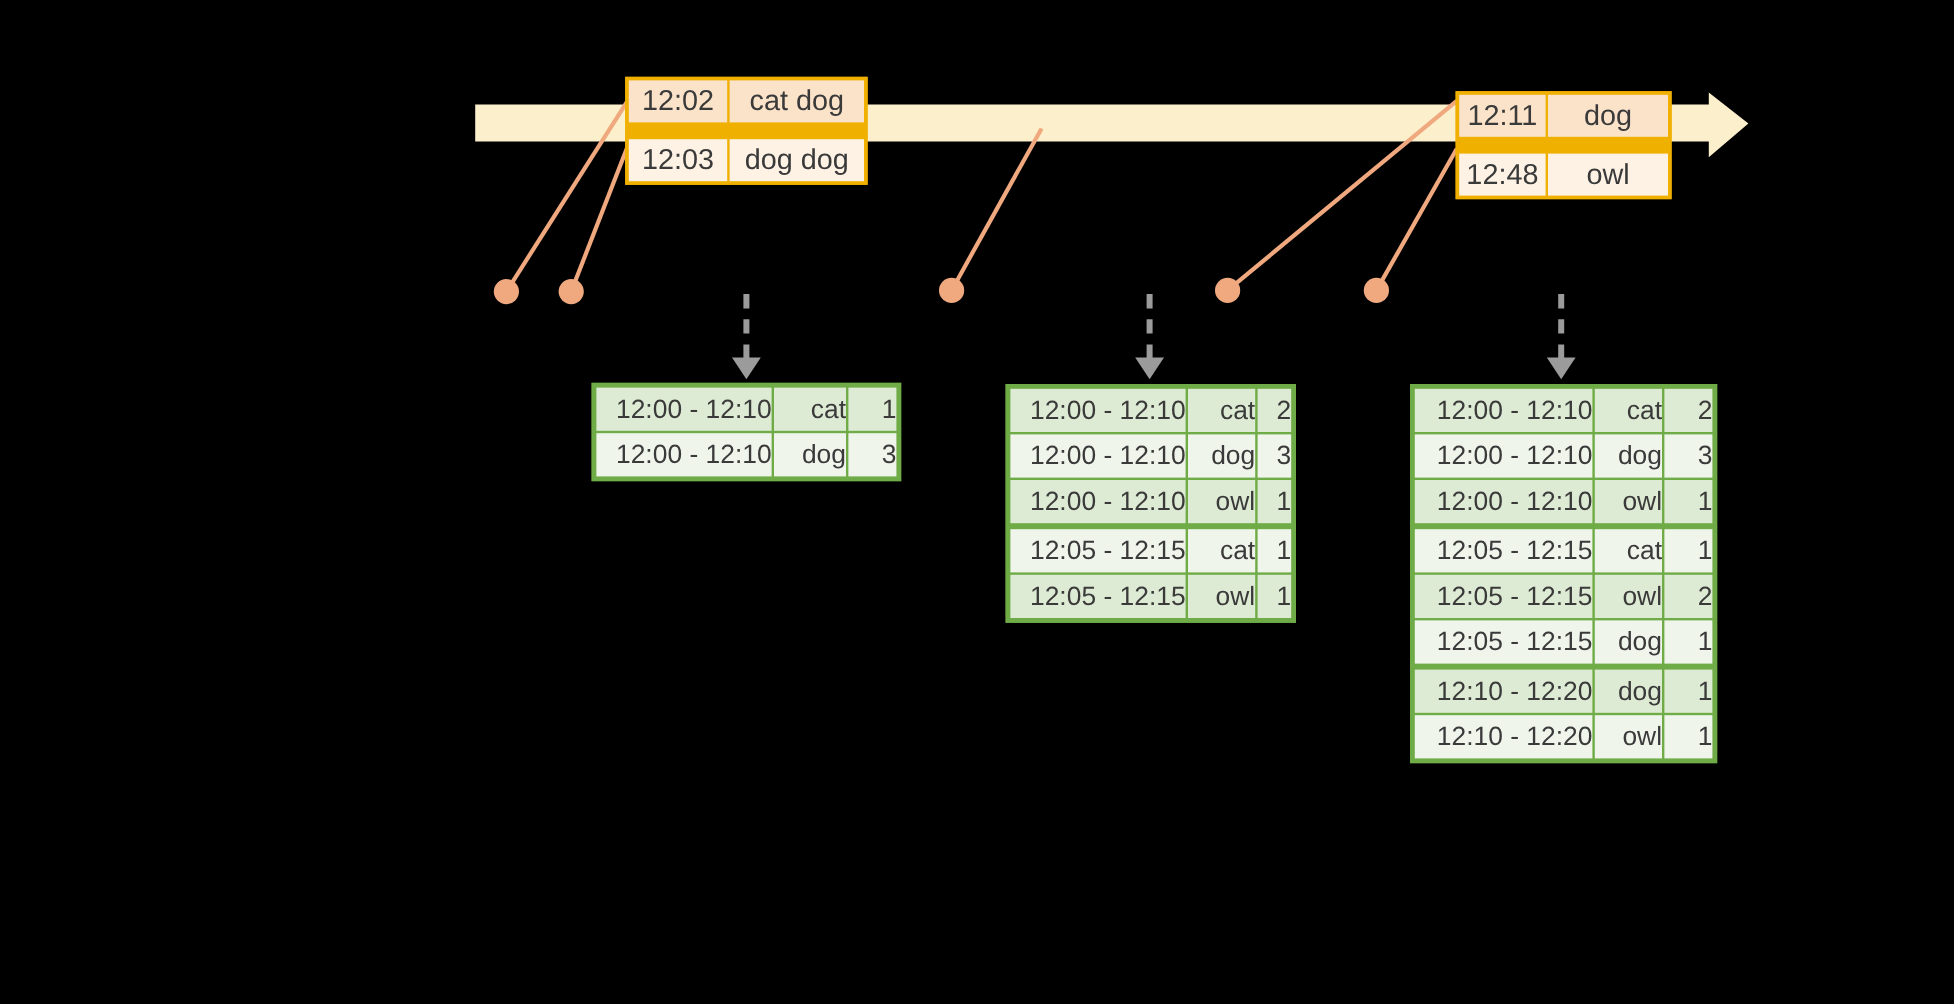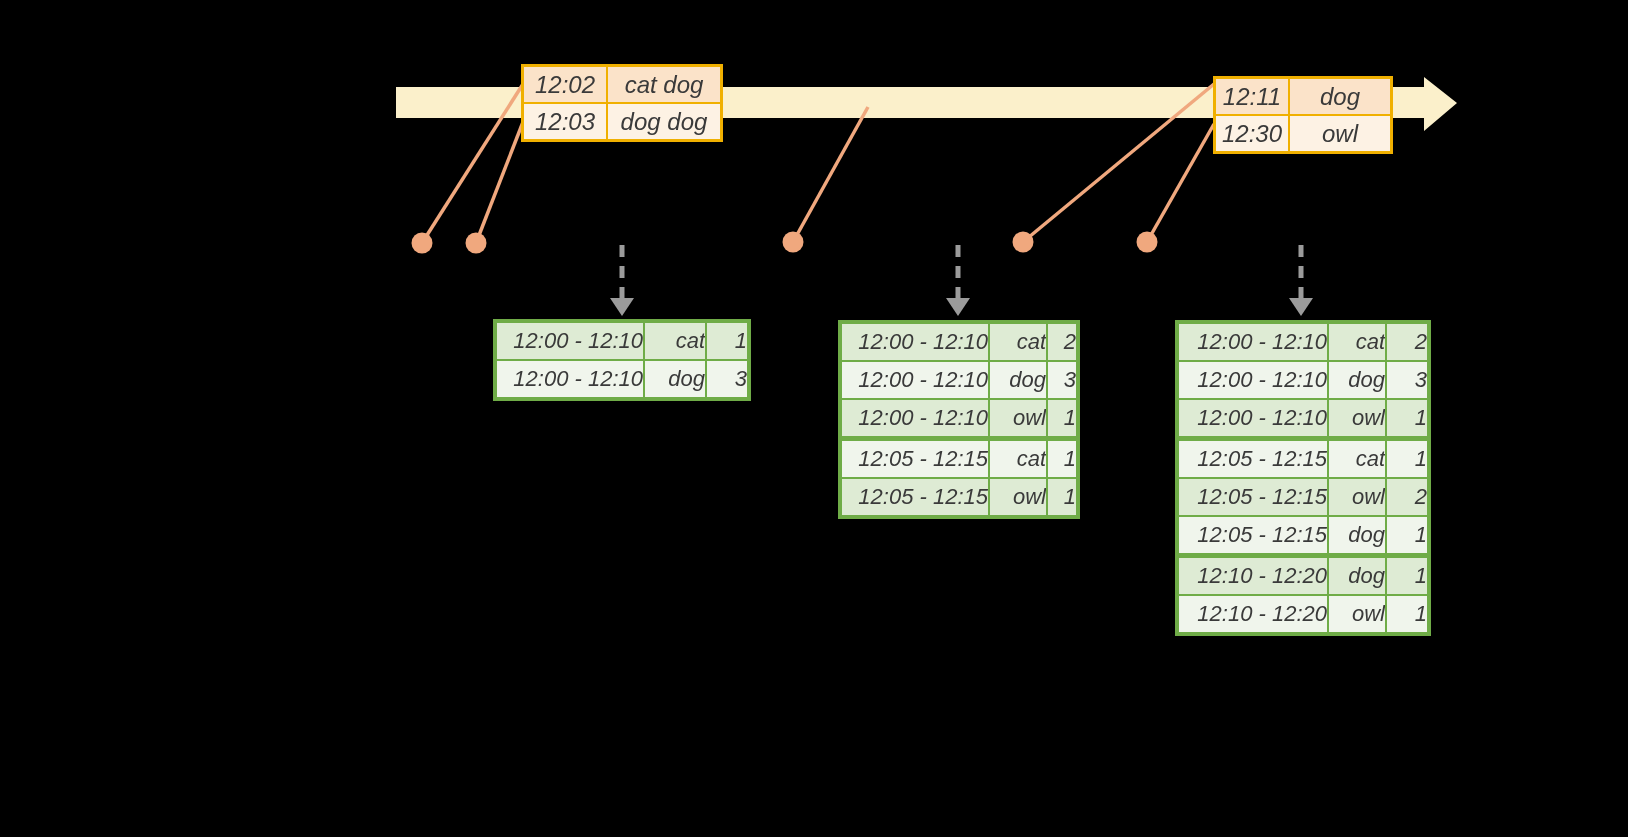--- a/index.html
+++ b/index.html
@@ -5,40 +5,39 @@
   html,body{margin:0;padding:0;}
   body{
     background:#000;
     font-family:"Liberation Sans","DejaVu Sans",sans-serif;
   }
   #canvas{
     position:relative;
     width:1628px;height:837px;
     background:var(--background,#000);
     overflow:hidden;
-    font-style:italic;
   }
   #deco{position:absolute;left:0;top:0;z-index:1;}
 
   
   .etable{
     position:absolute;z-index:2;
     border:3px solid var(--orange-border);
     background:var(--orange-border);
     display:flex;flex-direction:column;row-gap:2px;
   }
   .etable .row{display:flex;column-gap:2px;}
   .etable .cell{
     height:35px;line-height:35px;
     text-align:center;
     font-size:24px;color:var(--text);
     white-space:nowrap;overflow:hidden;
   }
   .etable .row.dark  .cell{background:var(--orange-row-dark);}
-  .etable .row.light .cell{background:var(--orange-row-light);}
+  .etable .row.light .cell{background:var(--orange-row-light);margin-top:12px;}
   #et0{left:521px;top:64px;}
   #et1{left:866px;top:83px;}
   #et2{left:1213px;top:76px;}
   #et0 .c-time{width:82px}  #et0 .c-words{width:112px}
   #et1 .c-time{width:82px}  #et1 .c-words{width:114px}
   #et2 .c-time{width:72px}  #et2 .c-words{width:100px}
 
   
   .rtable{
     position:absolute;z-index:2;
@@ -113,21 +112,21 @@
         <div class="cell c-time">12:03</div>
         <div class="cell c-words">dog dog</div>
       </div>
     </div>
   <div class="etable" id="et2">
       <div class="row dark">
         <div class="cell c-time">12:11</div>
         <div class="cell c-words">dog</div>
       </div>
       <div class="row light">
-        <div class="cell c-time">12:30</div>
+        <div class="cell c-time">12:48</div>
         <div class="cell c-words">owl</div>
       </div>
     </div>
 
   <div class="rtable" id="rt0">
       <div class="row dark">
         <div class="cell c0">12:00 - 12:10</div>
         <div class="cell c1">cat</div>
         <div class="cell c2">1</div>
       </div>

